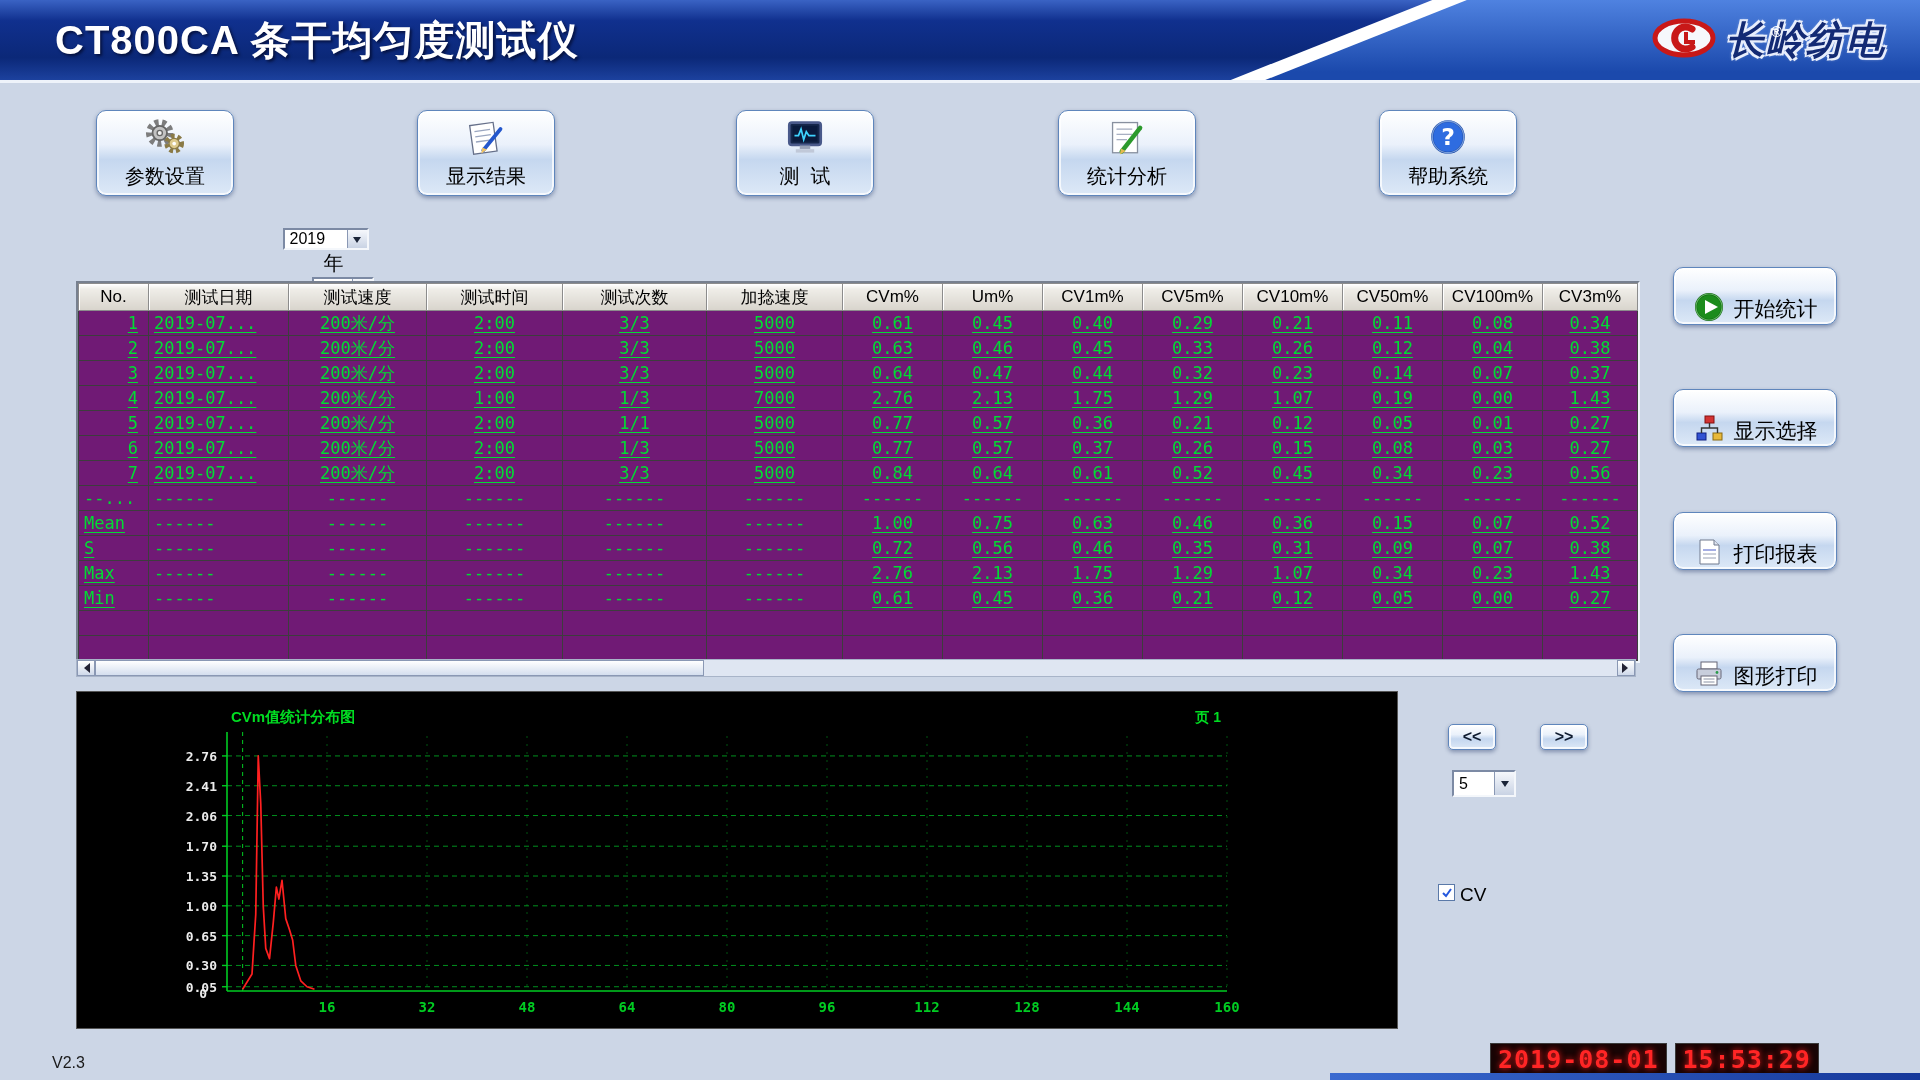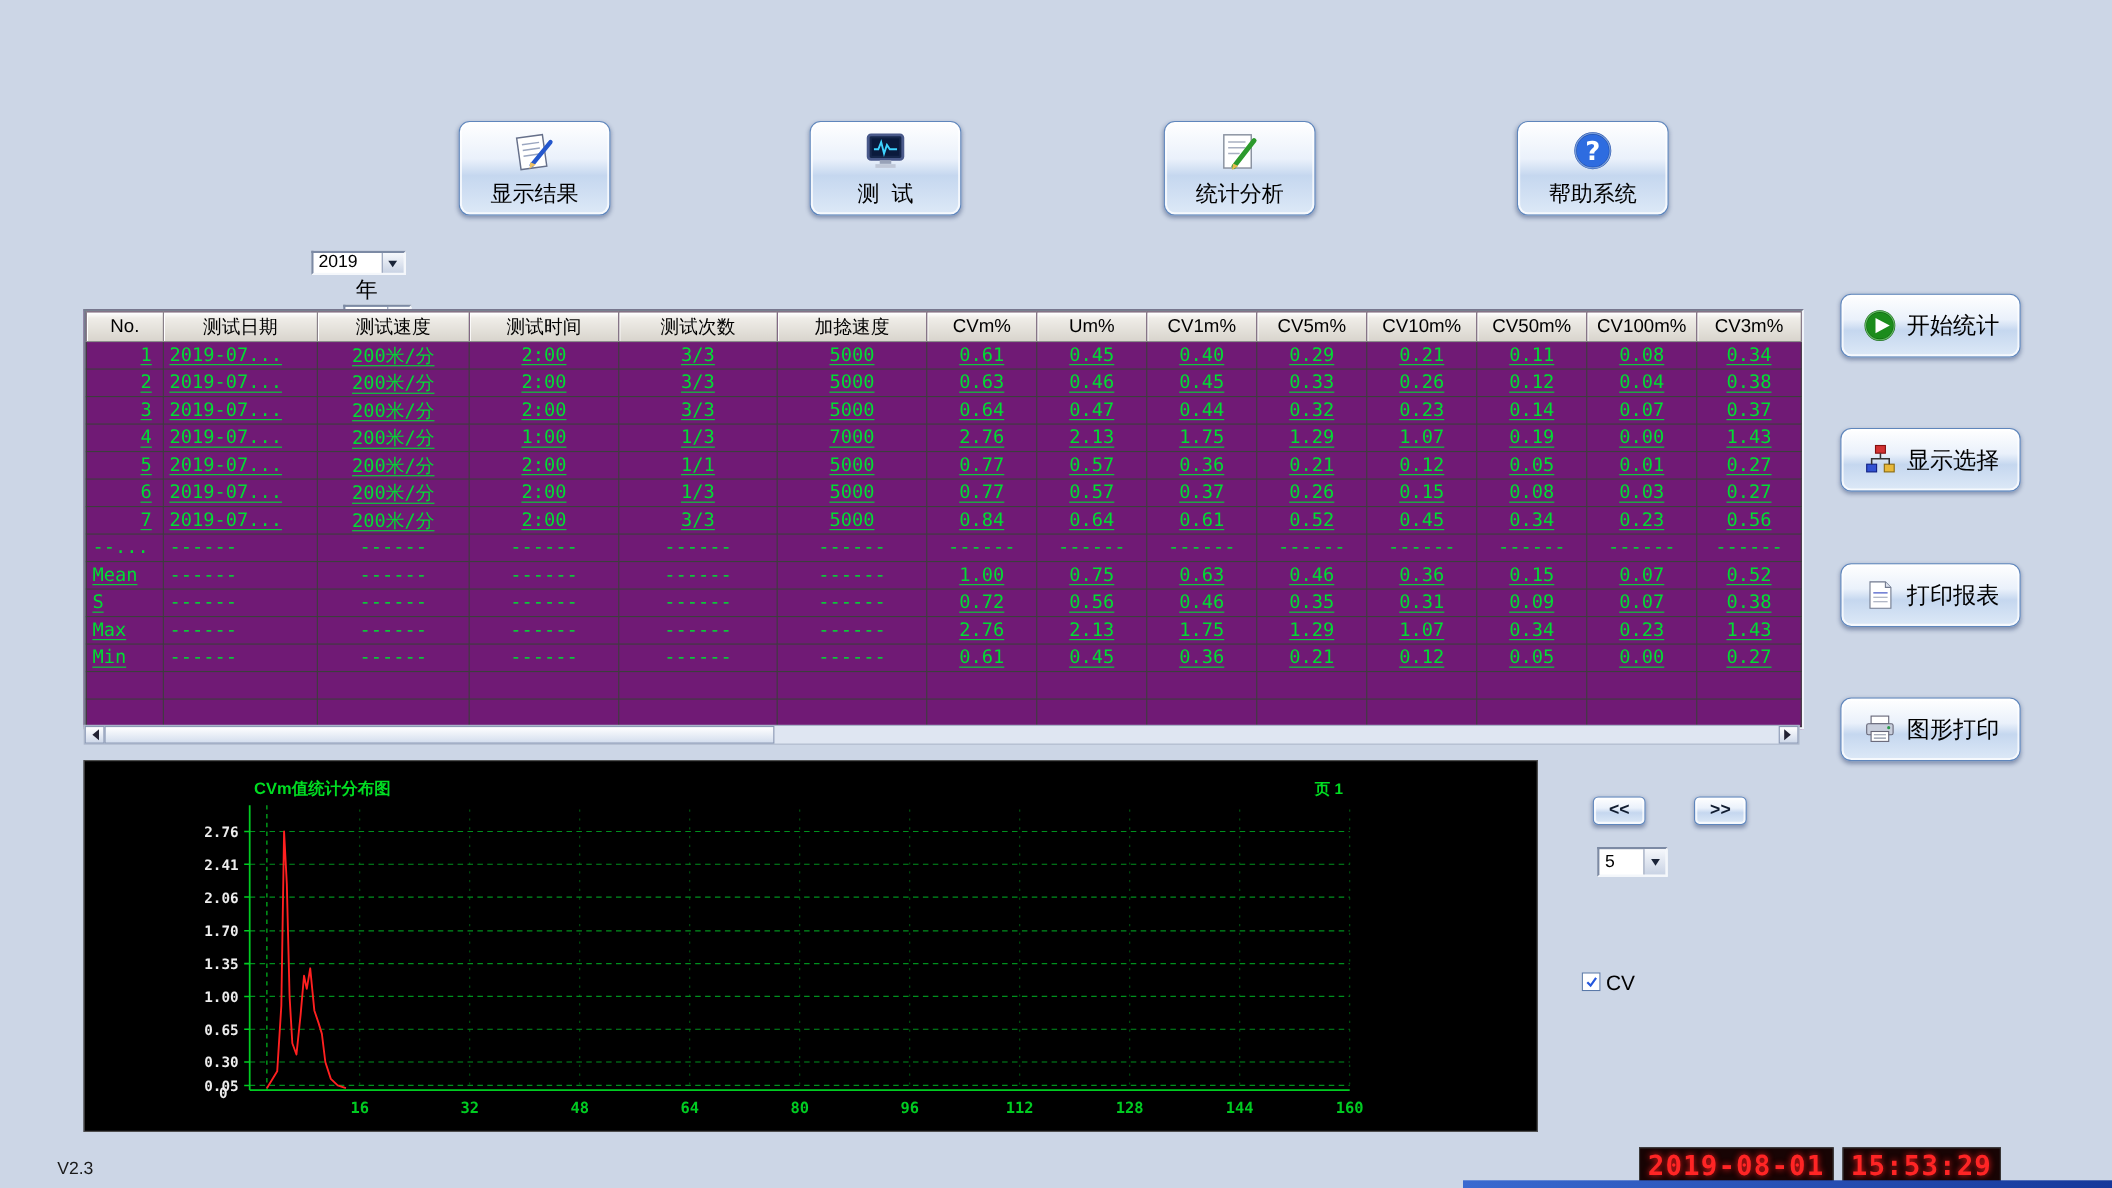--- a/index.html
+++ b/index.html
@@ -24,21 +24,21 @@
     text-shadow:-2px -2px 0 #e8eefc,2px -2px 0 #e8eefc,-2px 2px 0 #e8eefc,2px 2px 0 #e8eefc,0 0 4px #fff;}
 
   
   .tbtn,.sbtn,.pgbtn{box-sizing:border-box;border:1px solid #5f86bc;border-radius:10px;cursor:pointer;
     background:linear-gradient(180deg,#ffffff 0%,#eaf1fb 40%,#c5d7ef 58%,#dde9f7 100%);
     box-shadow:0 2px 4px rgba(20,40,90,.4), inset 0 0 0 2px rgba(255,255,255,.75);}
   .tbtn{position:absolute;top:110px;width:138px;height:86px;display:flex;flex-direction:column;
     align-items:center;justify-content:center;gap:5px;}
   .tbtn .ticon svg{width:42px;height:42px;display:block;}
   .tlabel{font-size:20px;color:#000;white-space:pre;}
-  .sbtn{position:absolute;left:1673px;width:164px;height:58px;display:flex;align-items:center;
+  .sbtn{position:absolute;left:1673px;width:164px;height:58px;display:flex;align-items:flex-end;
     justify-content:center;gap:9px;}
   .sbtn svg{width:32px;height:32px;display:block;}
   .slabel{font-size:21px;color:#000;}
 
   
   .filters{position:absolute;left:140px;top:228px;height:32px;display:flex;align-items:center;font-size:20px;color:#000;flex-direction:column;}
   .dd{box-sizing:border-box;display:inline-flex;height:27px;background:#fff;align-items:stretch;
     border:2px solid;border-color:#7c8aa4 #f4f7fb #f4f7fb #7c8aa4;cursor:pointer;}
   .dd-val{flex:1;display:flex;align-items:center;padding:0 5px;font-size:16px;color:#000;overflow:hidden;white-space:nowrap;}
   .dd-btn{width:19px;background:linear-gradient(180deg,#f6f8fc,#c9d3e4);border-left:1px solid #8a98b4;
@@ -93,21 +93,50 @@
     font-family:"DejaVu Sans Mono","Liberation Mono",monospace;font-size:25px;font-weight:bold;
     letter-spacing:1px;text-shadow:0 0 6px rgba(255,30,30,.9);}
   .bottomstrip{position:absolute;left:1330px;right:0;bottom:0;height:7px;
     background:linear-gradient(90deg,#3a6ad0,#16389a);}
 </style>
 </head>
 <body>
 
 <div class="app">
 
-
+  <div class="titlebar">
+    <div class="swoosh-panel"></div>
+    <div class="swoosh-line"></div>
+    <div class="app-title">CT800CA 条干均匀度测试仪</div>
+    <div class="brand">
+      <span class="logo">
+        <svg width="64" height="42" viewBox="0 0 64 42">
+          <ellipse cx="32" cy="21" rx="29" ry="17" fill="#f6f8fc" stroke="#c81818" stroke-width="5"></ellipse>
+          <path d="M40 12 a11 11 0 1 0 0 18" fill="none" stroke="#c81818" stroke-width="7" stroke-linecap="round"></path>
+          <path d="M34 15 v10 h9" fill="none" stroke="#c81818" stroke-width="4"></path>
+        </svg>
+        <span class="reg">®</span>
+      </span>
+      <span class="brand-text">长岭纺电</span>
+    </div>
+  </div>
+
+  <button class="tbtn" style="left:96px">
+    <span class="ticon">
+      <svg viewBox="0 0 32 32">
+        <circle cx="12" cy="13" r="8" fill="none" stroke="#7d7d7d" stroke-width="5" stroke-dasharray="3 2.6"></circle>
+        <circle cx="12" cy="13" r="5.5" fill="#c2c2c2" stroke="#666" stroke-width="1.4"></circle>
+        <circle cx="12" cy="13" r="2" fill="#f2f2f2" stroke="#666"></circle>
+        <circle cx="23" cy="21" r="5.5" fill="none" stroke="#8a7a46" stroke-width="4" stroke-dasharray="2.6 2.1"></circle>
+        <circle cx="23" cy="21" r="4" fill="#dcc98c" stroke="#8a7a46"></circle>
+        <circle cx="23" cy="21" r="1.4" fill="#fff"></circle>
+      </svg>
+    </span>
+    <span class="tlabel">参数设置</span>
+  </button>
 
   <button class="tbtn" style="left:417px">
     <span class="ticon">
       <svg viewBox="0 0 32 32">
         <g transform="rotate(-8 14 17)">
           <rect x="5" y="6" width="18" height="22" fill="#fff" stroke="#66708a"></rect>
           <line x1="8" y1="11" x2="20" y2="11" stroke="#9aa6c0"></line>
           <line x1="8" y1="15" x2="20" y2="15" stroke="#9aa6c0"></line>
           <line x1="8" y1="19" x2="20" y2="19" stroke="#9aa6c0"></line>
         </g>

